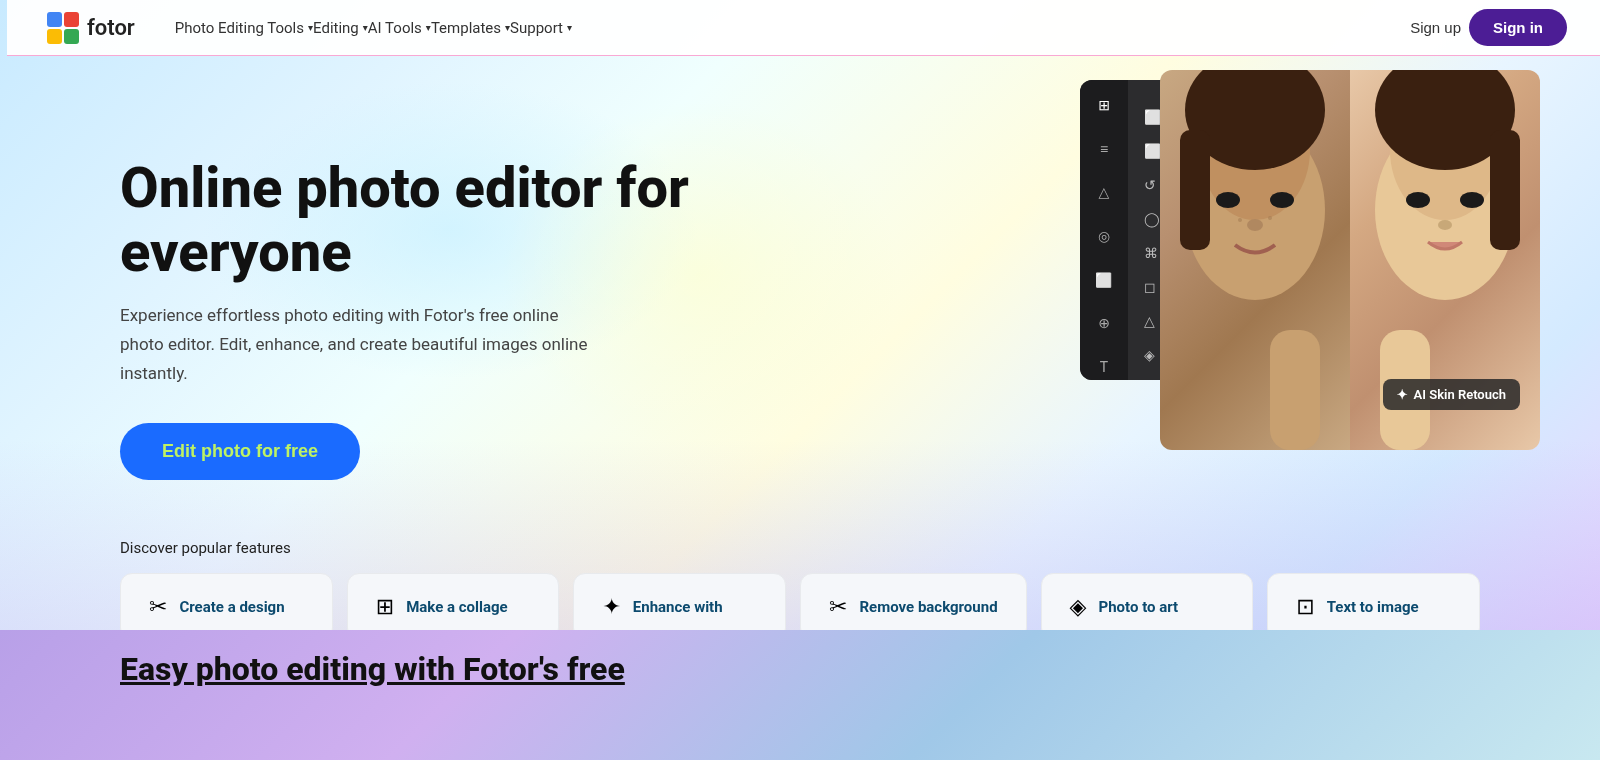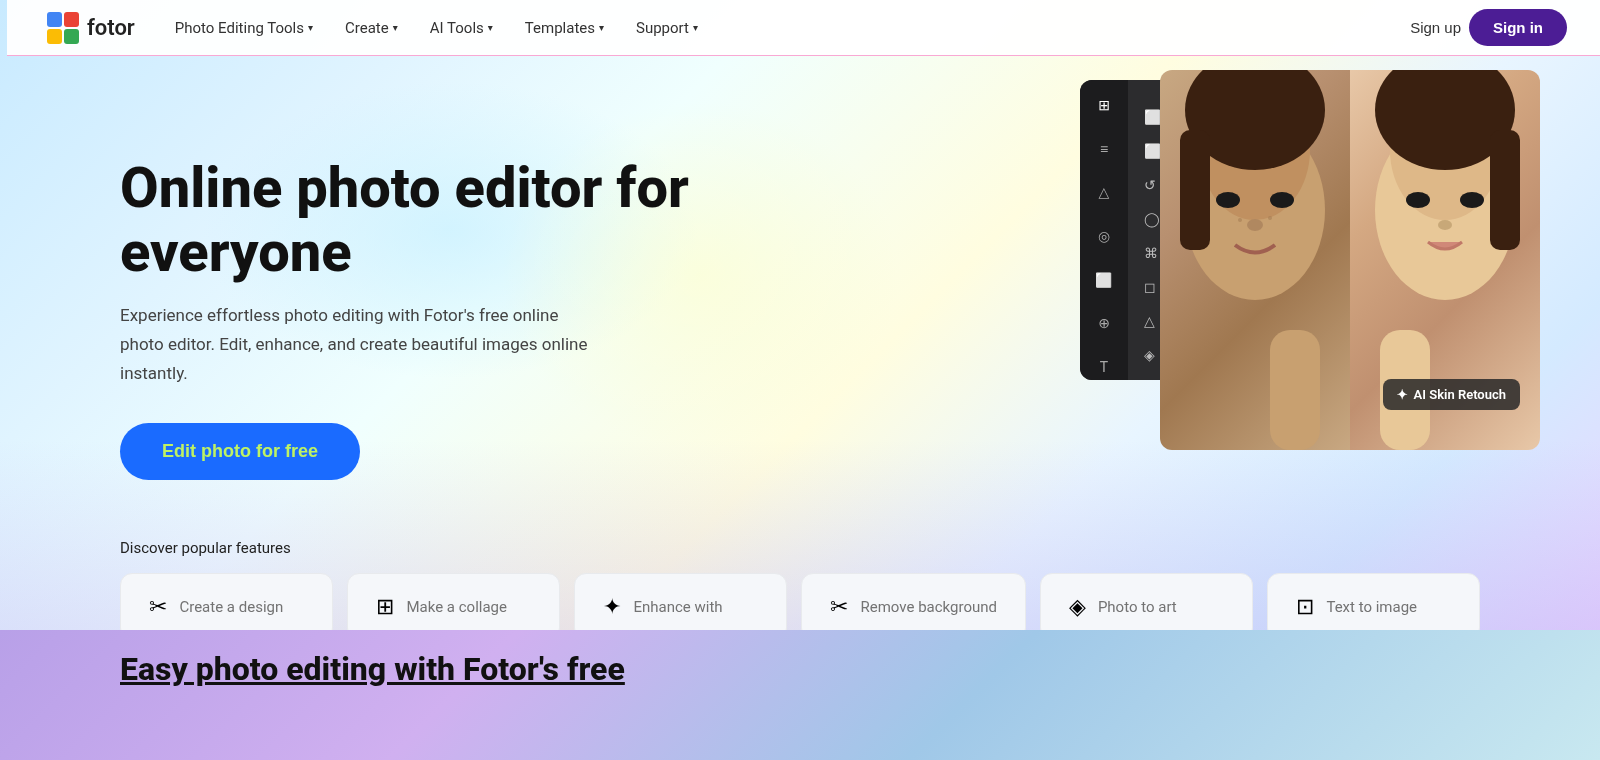--- a/index.html
+++ b/index.html
@@ -7,21 +7,21 @@
 
     
     nav {
       position: absolute; top: 0; left: 0; width: 100%; height: 56px;
       background: rgba(255,255,255,0.95); display: flex; align-items: center;
       padding: 4px 40px; z-index: 100; border-bottom: 1px solid #f9a8d4; margin-left: 7px;
     }
     .nav-logo { display: flex; align-items: center; gap: 8px; margin-right: 40px; text-decoration: none; }
     .nav-logo-icon { width: 32px; height: 32px; }
     .nav-logo-text { font-size: 22px; font-weight: 600; color: #222; }
-    .nav-links { display: flex; gap: 32px; flex: 1; }
+    .nav-links { display: flex; flex: 1; }
     .nav-link { font-size: 15px; color: #333; cursor: pointer; display: flex; align-items: center; gap: 4px; }
     .chevron { font-size: 10px; }
     .nav-actions { display: flex; align-items: center; gap: 8px; }
     .btn-signup { font-size: 15px; color: #333; cursor: pointer; background: none; border: none; }
     .btn-signin { background: #4c1d95; color: #fff; border: none; border-radius: 24px; padding: 10px 24px; font-size: 15px; cursor: pointer; font-weight: 700; }
 
     
     .hero-bg {
       position: absolute; top: 0; left: 0; width: 100%; height: 640px;
       background: linear-gradient(135deg, #c8eaff 0%, #e0f4ff 20%, #f0fffe 35%, #fffde0 55%, #e8f5ff 70%, #d4eaff 85%, #e8d4ff 100%);
@@ -99,21 +99,21 @@
       position: absolute; bottom: 120px; left: 120px; width: 1360px;
     }
     .popular-label { font-size: 15px; font-weight: 400; color: #222; margin-bottom: 16px; }
     .features-row { display: flex; gap: 14px; }
     .feature-card {
       display: flex; align-items: center; gap: 12px;
       background: #f5f7fa; border: 1px solid #e8eaed; border-radius: 12px;
       padding: 20px 28px; flex: 1; cursor: pointer; white-space: nowrap;
     }
     .feature-icon { font-size: 22px; }
-    .feature-label { font-size: 15px; font-weight: 400; color: #737373; }
+    .feature-label { font-size: 15px; font-weight: 700; color: #0c4a6e; }
 
     
     .bottom-section {
       position: absolute; bottom: 0; left: 0; width: 100%; height: 130px;
       background: linear-gradient(135deg, #b8a0e8 0%, #d0b0f0 30%, #a0c8e8 60%, #c8e8f0 100%);
       display: flex; align-items: flex-start; padding: 20px 120px;
     }
     .bottom-title { font-size: 32px; font-weight: 800; color: #111; text-decoration: underline; }
   </style>
 </head>
@@ -134,21 +134,21 @@
       <rect x="17" y="17" width="15" height="15" rx="3" fill="#34A853"></rect>
     </svg>
     <span class="nav-logo-text">fotor</span>
   </a>
   <div class="nav-links">
     <span class="nav-link">
       <span>Photo Editing Tools</span>
       <span class="chevron">▾</span>
     </span>
     <span class="nav-link">
-      <span>Create</span>
+      <span>Editing</span>
       <span class="chevron">▾</span>
     </span>
     <span class="nav-link">
       <span>AI Tools</span>
       <span class="chevron">▾</span>
     </span>
     <span class="nav-link">
       <span>Templates</span>
       <span class="chevron">▾</span>
     </span>

